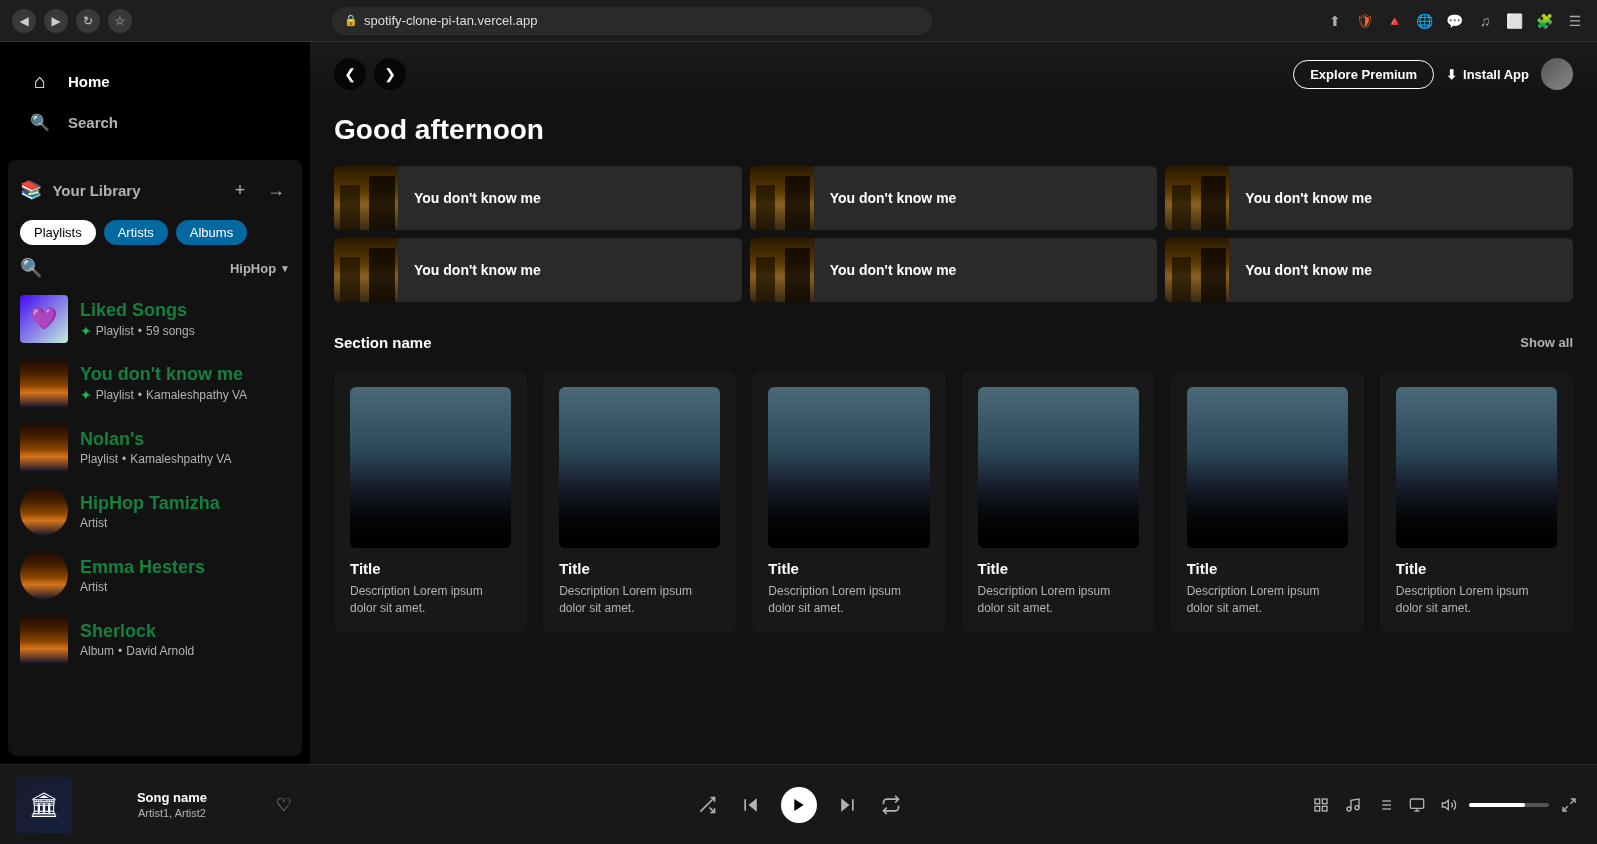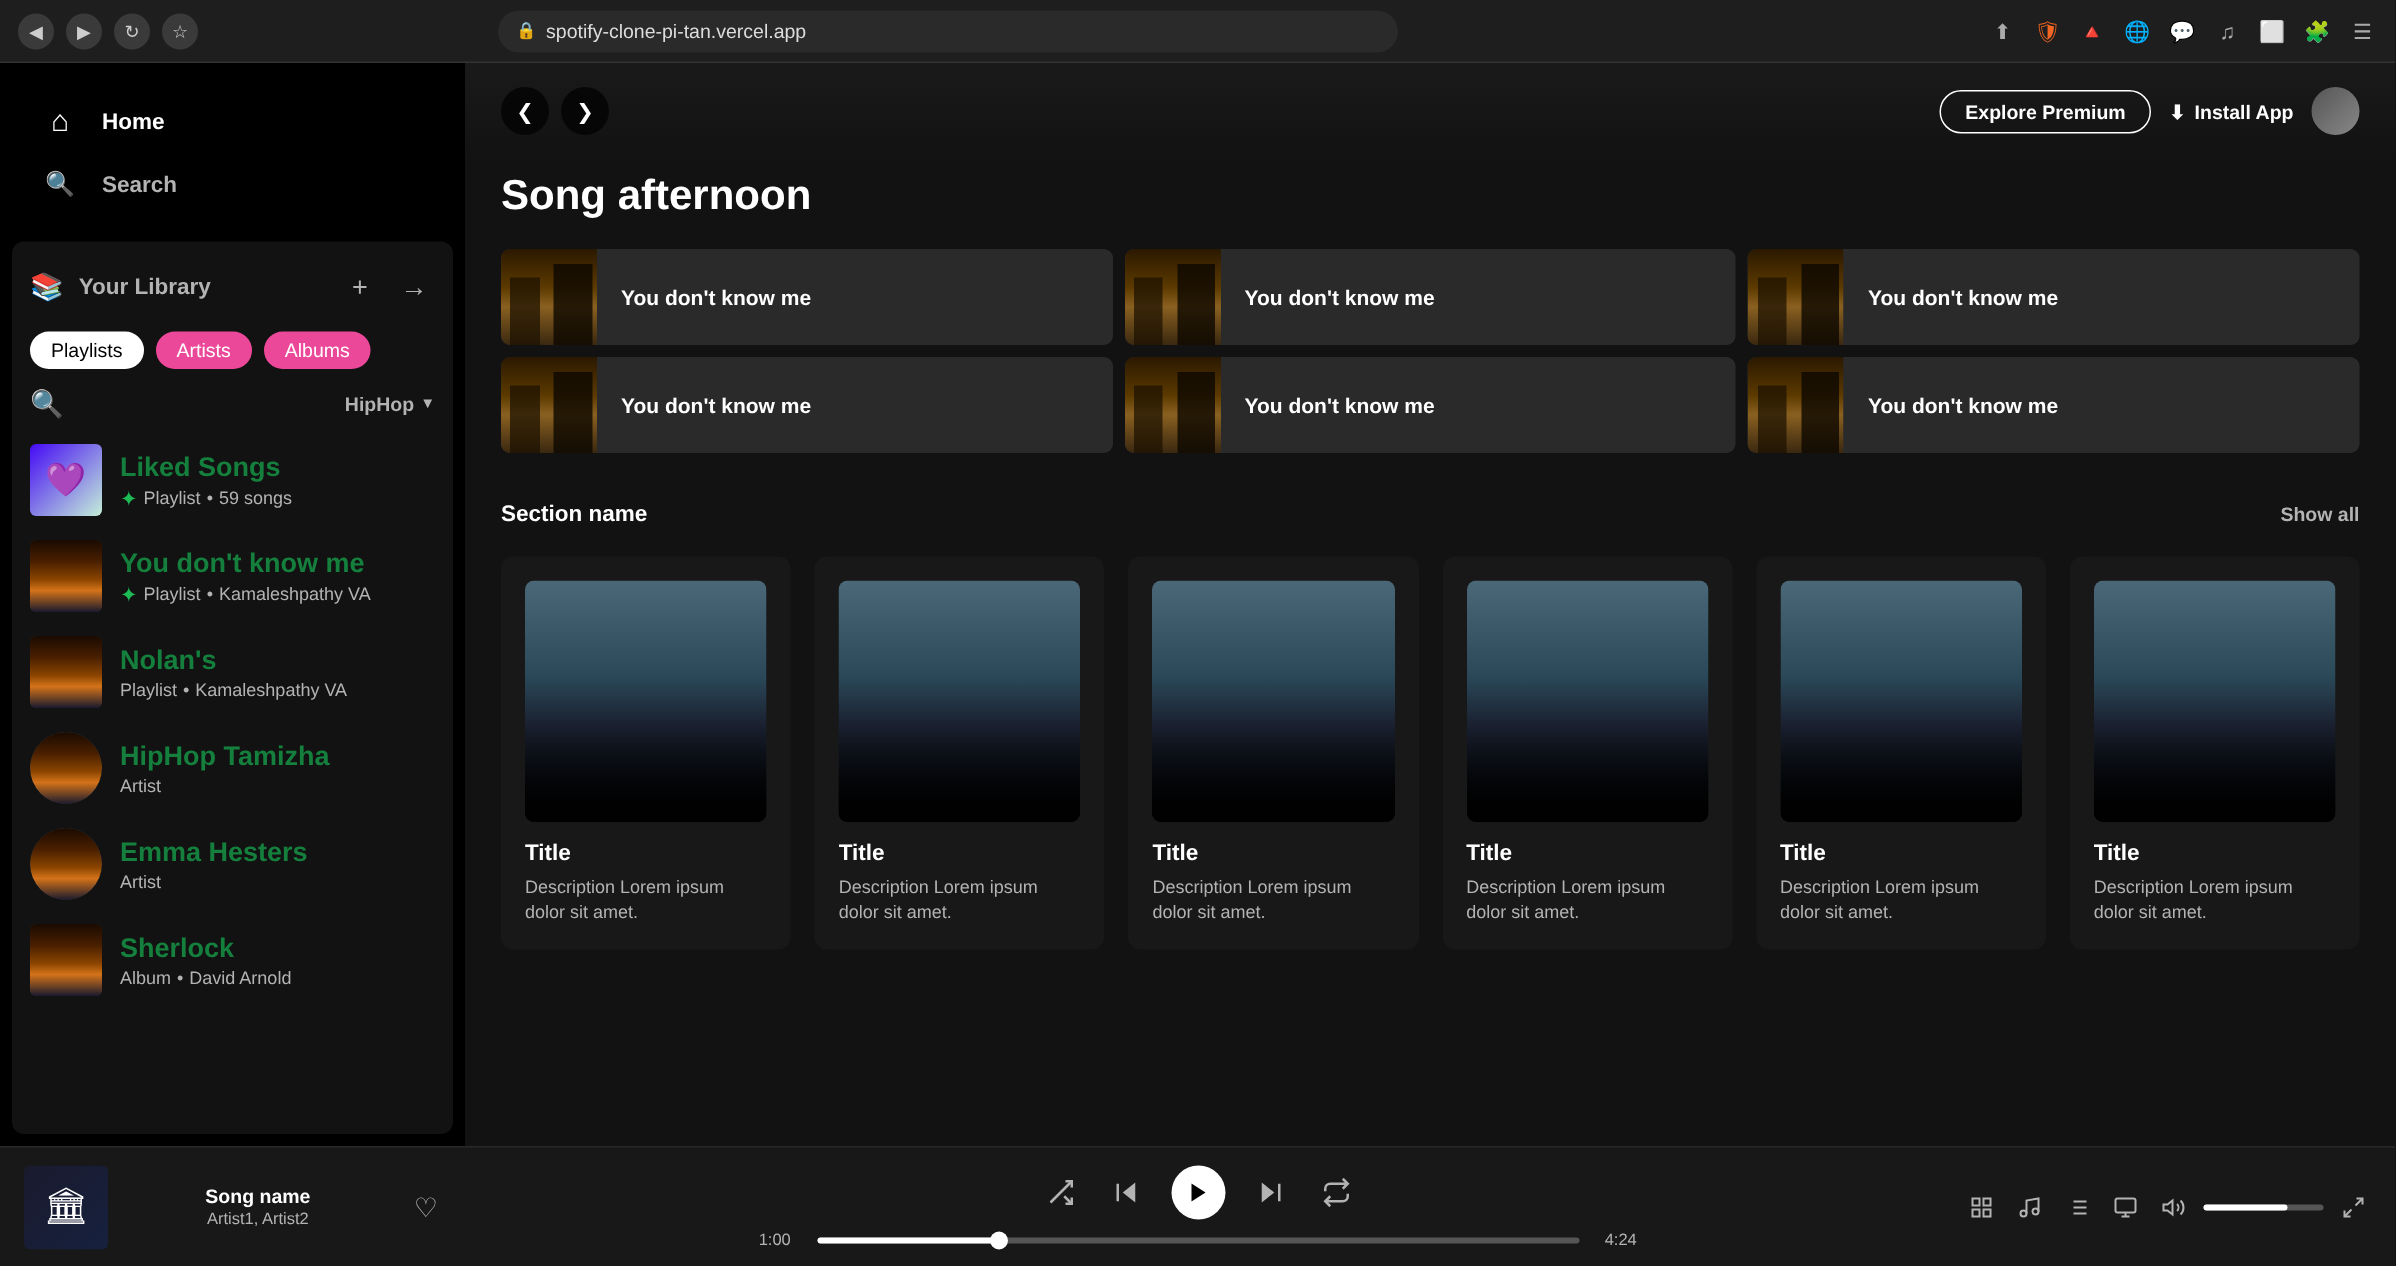--- a/index.html
+++ b/index.html
@@ -161,21 +161,21 @@
       justify-content: center;
     }
 
     .filter-chips {
       display: flex;
       gap: 8px;
       padding: 8px 4px;
     }
 
     .chip {
-      background: #ec4899;
+      background: #0369a1;
       border-radius: 20px;
       padding: 5px 14px;
       font-size: 13px;
       cursor: pointer;
       color: #fff;
       font-weight: 500;
       border: none;
     }
     .chip.active { background: #fff; color: #000; }
 
@@ -844,21 +844,21 @@
           <button class="install-app-btn">
             <span>⬇</span>
             <span>Install App</span>
           </button>
           <div class="user-avatar" style="background:linear-gradient(135deg,#555,#888);display:flex;align-items:center;justify-content:center;color:#fff;font-size:12px;">
           </div>
         </div>
       </div>
 
       <div class="content-section">
-        <h1 class="greeting">Song afternoon</h1>
+        <h1 class="greeting">Good afternoon</h1>
 
         <div class="quick-grid">
 
           <div class="quick-item">
             <div class="quick-thumb">
               <div class="thumb-building"></div>
             </div>
             <span class="quick-label">You don't know me</span>
           </div>
 
@@ -1000,27 +1000,20 @@
           </svg>
         </button>
         <button class="ctrl-btn" title="Repeat">
           <svg width="20" height="20" viewBox="0 0 24 24" fill="none" stroke="#b3b3b3" stroke-width="2">
             <polyline points="17 1 21 5 17 9"></polyline>
             <path d="M3 11V9a4 4 0 0 1 4-4h14"></path>
             <polyline points="7 23 3 19 7 15"></polyline>
             <path d="M21 13v2a4 4 0 0 1-4 4H3"></path>
           </svg>
         </button>
-      </div>
-      <div class="progress-row">
-        <span class="time-label">1:00</span>
-        <div class="progress-bar">
-          <div class="progress-fill" style="width:24%;"></div>
-        </div>
-        <span class="time-label">4:24</span>
       </div>
     </div>
 
     <div class="right-controls">
       <button class="right-ctrl-btn" title="Now Playing View">
         <svg width="16" height="16" viewBox="0 0 24 24" fill="none" stroke="#b3b3b3" stroke-width="2">
           <rect x="3" y="3" width="7" height="7"></rect>
           <rect x="14" y="3" width="7" height="7"></rect>
           <rect x="3" y="14" width="7" height="7"></rect>
           <rect x="14" y="14" width="7" height="7"></rect>

